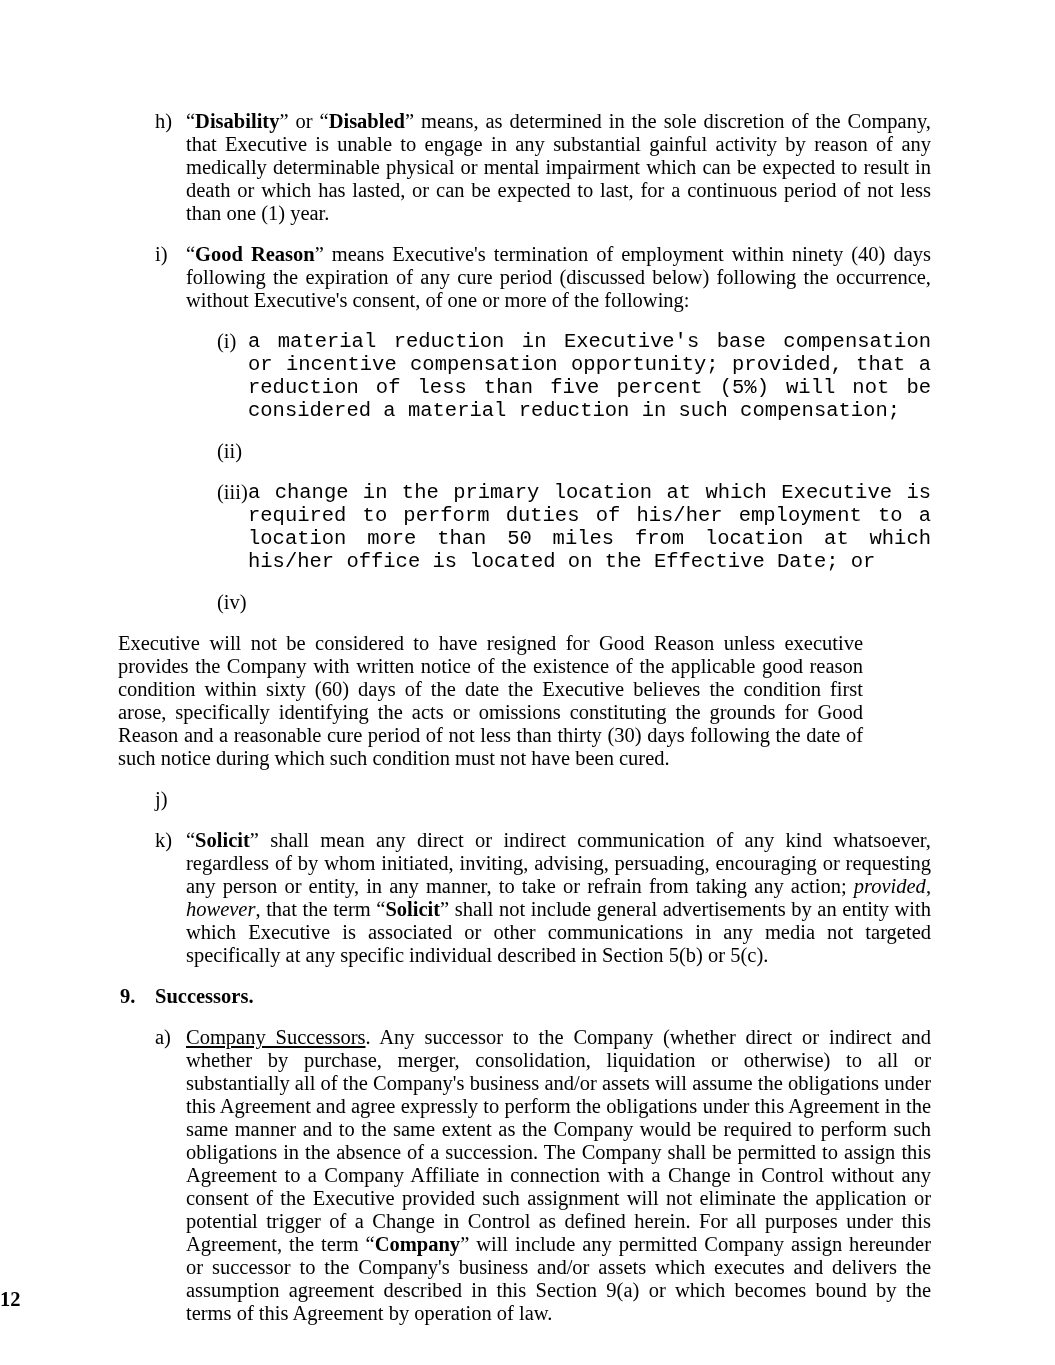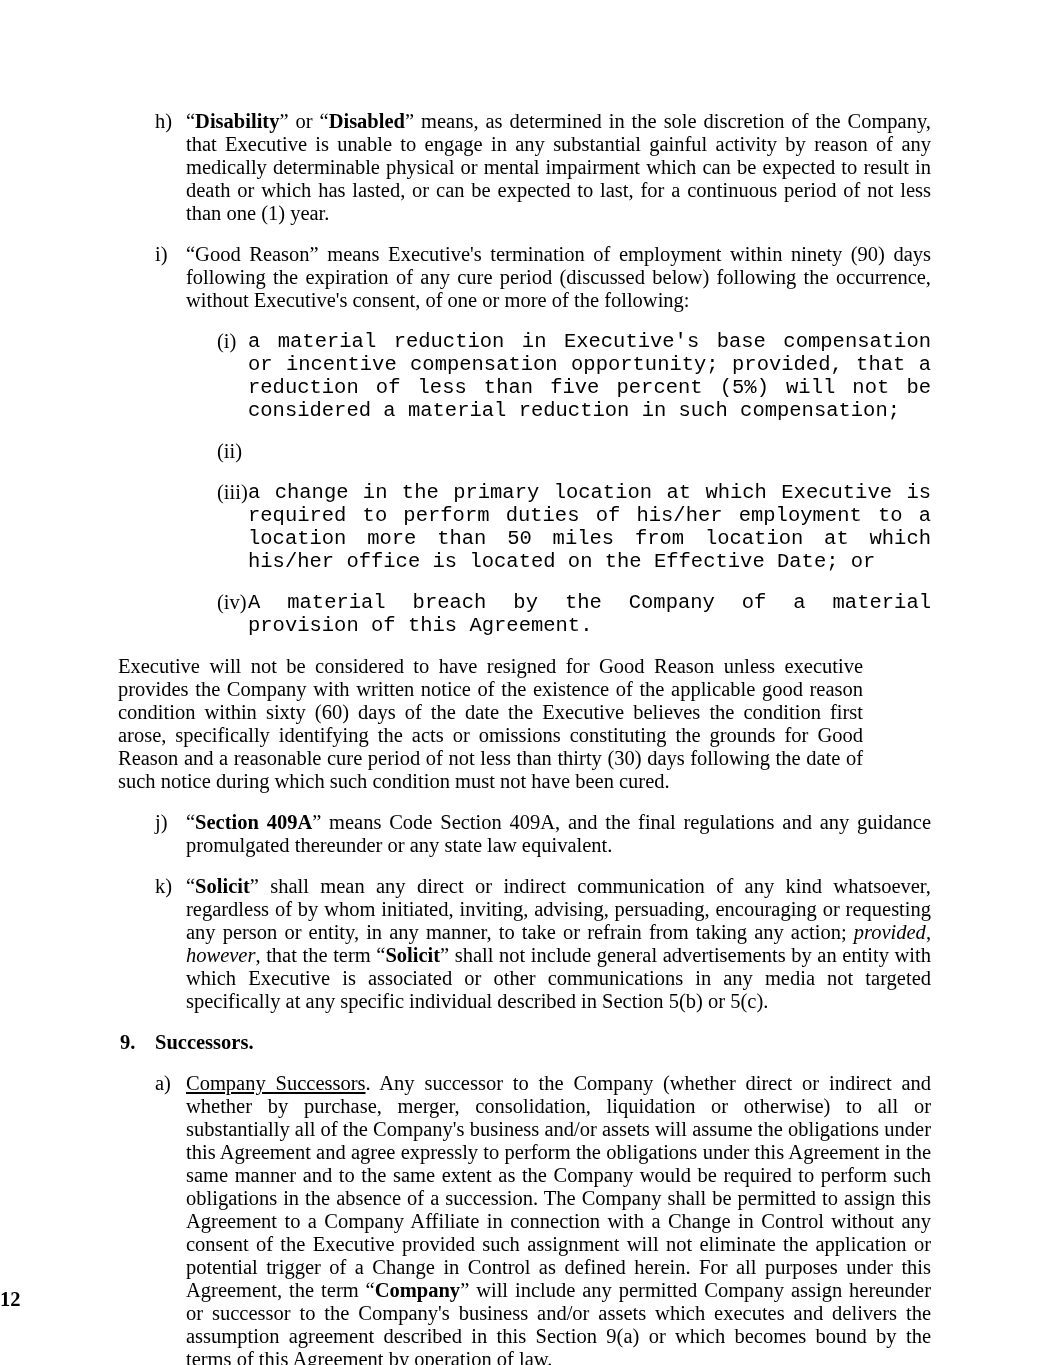--- a/index.html
+++ b/index.html
@@ -51,43 +51,41 @@
 <body>
 
 <div class="doc">
   <div>
       <div class="row lvl2 item">
         <span class="label">h)</span>
         <div class="body"><span>“</span><span style="font-weight: bold;">Disability</span><span>” or “</span><span style="font-weight: bold;">Disabled</span><span>” means, as determined in the sole discretion of the Company, that Executive is unable to engage in any substantial gainful activity by reason of any medically determinable physical or mental impairment which can be expected to result in death or which has lasted, or can be expected to last, for a continuous period of not less than one (1) year.</span></div>
       </div>
       <div class="row lvl2 item">
         <span class="label">i)</span>
-        <div class="body"><span>“</span><span style="font-weight: normal;">Good Reason</span><span>” means Executive's termination of employment within ninety (90) days following the expiration of any cure period (discussed below) following the occurrence, without Executive's consent, of one or more of the following:</span></div>
+        <div class="body"><span>“</span><span style="font-weight: bold;">Good Reason</span><span>” means Executive's termination of employment within ninety (40) days following the expiration of any cure period (discussed below) following the occurrence, without Executive's consent, of one or more of the following:</span></div>
       </div>
       <div class="row lvl3 item">
         <span class="label">(i)</span>
         <div class="body"><span>a material reduction in Executive's base compensation or incentive compensation opportunity; provided, that a reduction of less than five percent (5%) will not be considered a material reduction in such compensation;</span></div>
       </div>
       <div class="row lvl3 item">
         <span class="label">(ii)</span>
       </div>
       <div class="row lvl3 item">
         <span class="label">(iii)</span>
         <div class="body"><span>a change in the primary location at which Executive is required to perform duties of his/her employment to a location more than 50 miles from location at which his/her office is located on the Effective Date; or</span></div>
       </div>
       <div class="row lvl3 item">
         <span class="label">(iv)</span>
-        <div class="body"><span>A material breach by the Company of a material provision of this Agreement.</span></div>
       </div>
       <div class="row lvl2 paragraph">
         <div class="body"><span>Executive will not be considered to have resigned for Good Reason unless executive provides the Company with written notice of the existence of the applicable good reason condition within sixty (60) days of the date the Executive believes the condition first arose, specifically identifying the acts or omissions constituting the grounds for Good Reason and a reasonable cure period of not less than thirty (30) days following the date of such notice during which such condition must not have been cured.</span></div>
       </div>
       <div class="row lvl2 item">
         <span class="label">j)</span>
-        <div class="body"><span>“</span><span style="font-weight: bold;">Section 409A</span><span>” means Code Section 409A, and the final regulations and any guidance promulgated thereunder or any state law equivalent.</span></div>
       </div>
       <div class="row lvl2 item">
         <span class="label">k)</span>
         <div class="body"><span>“</span><span style="font-weight: bold;">Solicit</span><span>” shall mean any direct or indirect communication of any kind whatsoever, regardless of by whom initiated, inviting, advising, persuading, encouraging or requesting any person or entity, in any manner, to take or refrain from taking any action; </span><span style="font-style: italic;">provided</span><span>, </span><span style="font-style: italic;">however</span><span>, that the term “</span><span style="font-weight: bold;">Solicit</span><span>” shall not include general advertisements by an entity with which Executive is associated or other communications in any media not targeted specifically at any specific individual described in Section 5(b) or 5(c).</span></div>
       </div>
       <div class="row lvl1 heading">
         <span class="label">9.</span>
         <div class="body"><span style="font-weight: bold;">Successors.</span></div>
       </div>
       <div class="row lvl2 item">

